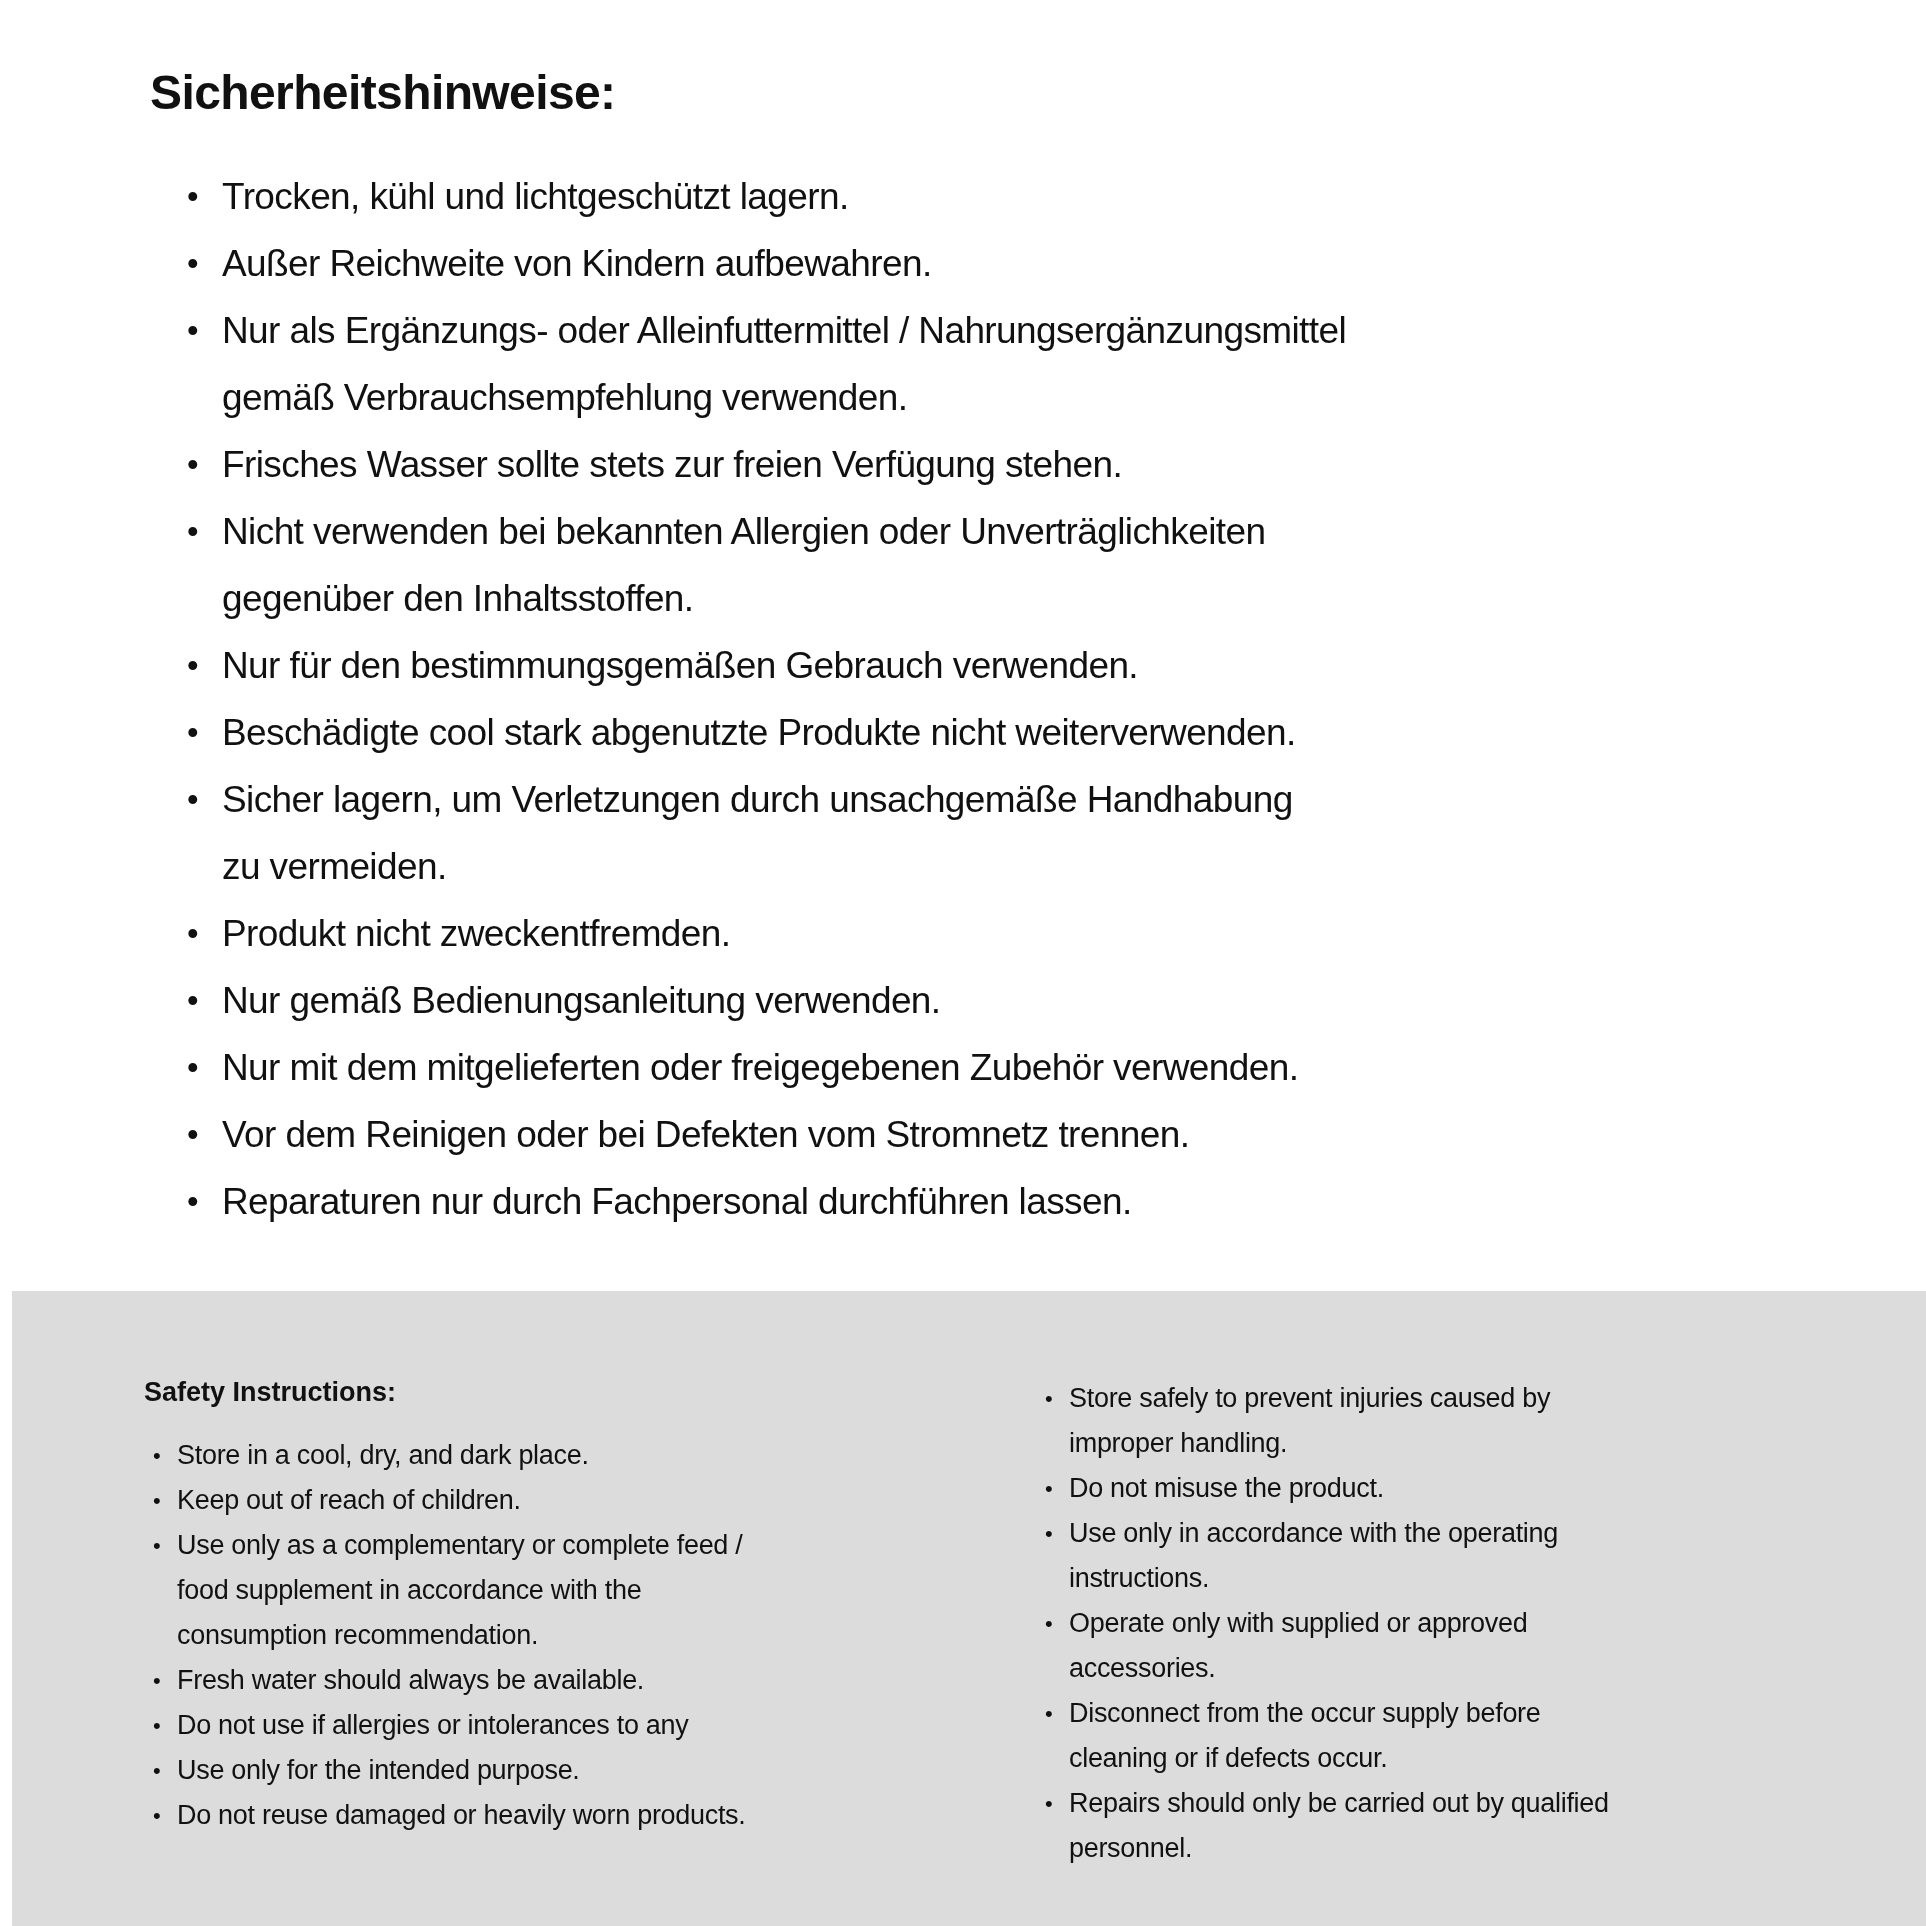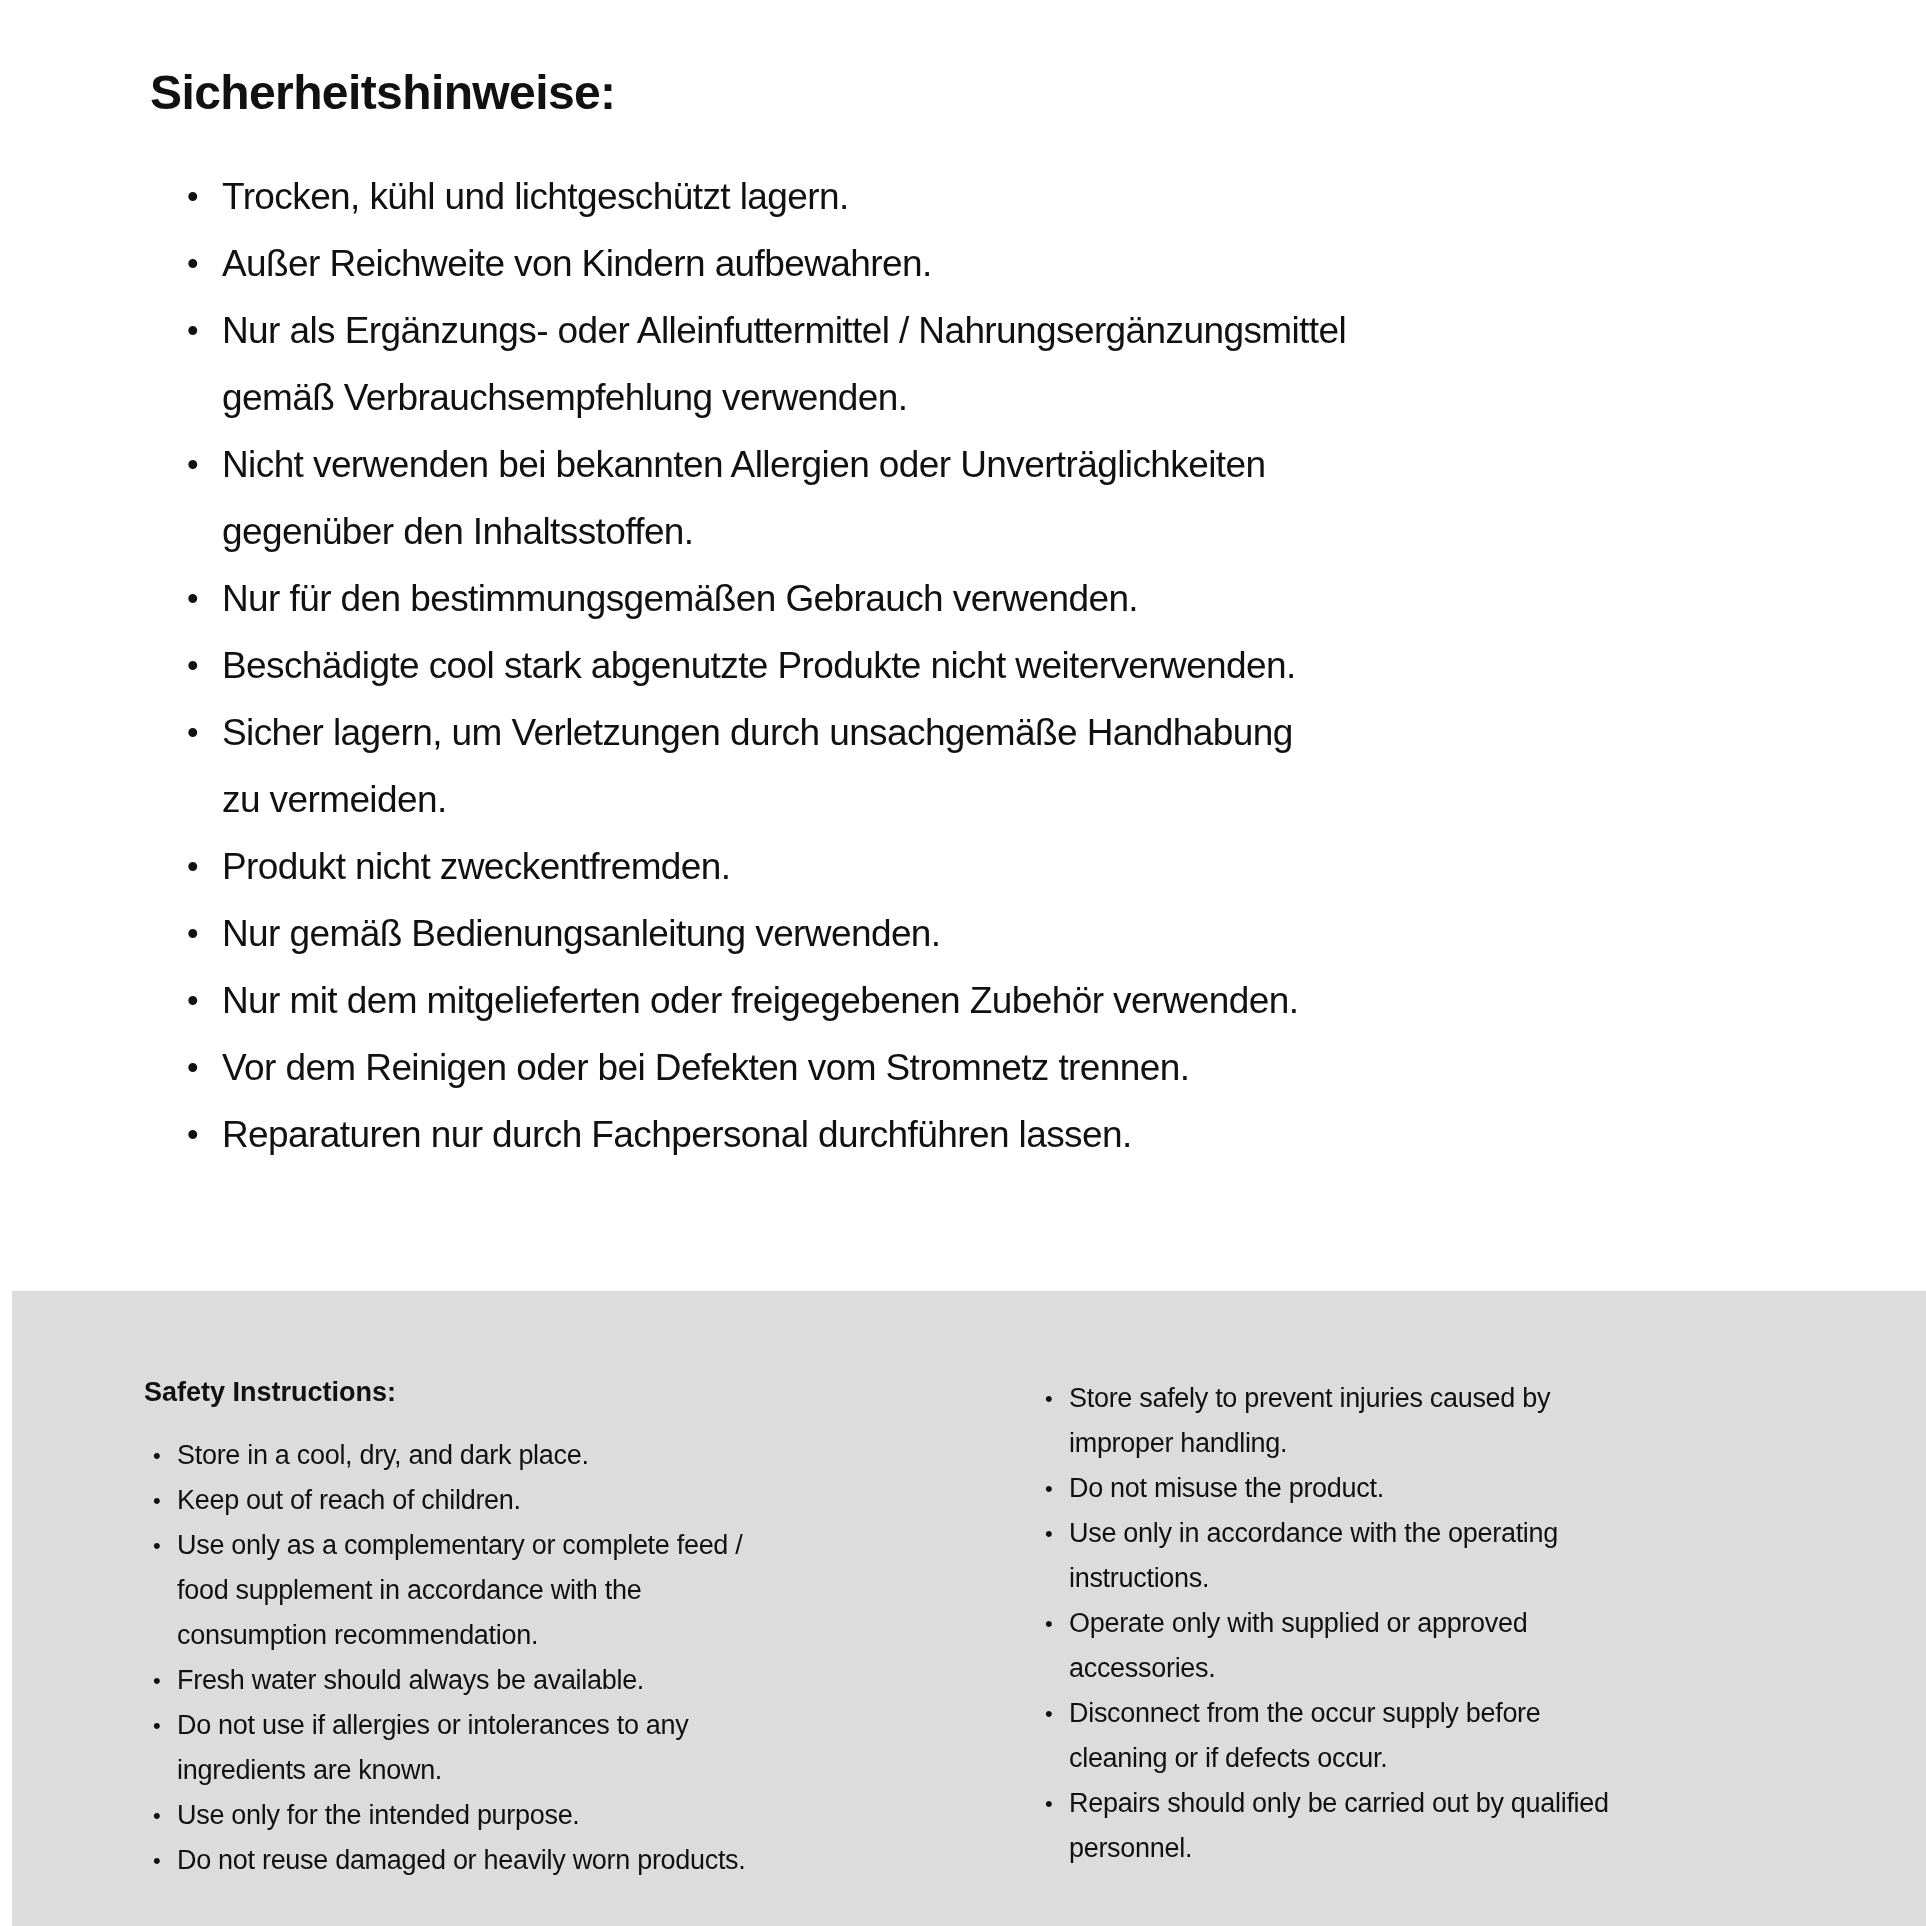--- a/index.html
+++ b/index.html
@@ -98,20 +98,23 @@
           <span class="line">Trocken, kühl und lichtgeschützt lagern.</span>
         </li>
         <li>
           <span class="line">Außer Reichweite von Kindern aufbewahren.</span>
         </li>
         <li>
           <span class="line">Nur als Ergänzungs- oder Alleinfuttermittel / Nahrungsergänzungsmittel</span>
           <span class="line">gemäß Verbrauchsempfehlung verwenden.</span>
         </li>
         <li>
+          <span class="line">Frisches Wasser sollte stets zur freien Verfügung stehen.</span>
+        </li>
+        <li>
           <span class="line">Nicht verwenden bei bekannten Allergien oder Unverträglichkeiten</span>
           <span class="line">gegenüber den Inhaltsstoffen.</span>
         </li>
         <li>
           <span class="line">Nur für den bestimmungsgemäßen Gebrauch verwenden.</span>
         </li>
         <li>
           <span class="line">Beschädigte cool stark abgenutzte Produkte nicht weiterverwenden.</span>
         </li>
         <li>
@@ -149,21 +152,20 @@
           <li>
             <span class="line">Use only as a complementary or complete feed /</span>
             <span class="line">food supplement in accordance with the</span>
             <span class="line">consumption recommendation.</span>
           </li>
           <li>
             <span class="line">Fresh water should always be available.</span>
           </li>
           <li>
             <span class="line">Do not use if allergies or intolerances to any</span>
-            <span class="line">ingredients are known.</span>
           </li>
           <li>
             <span class="line">Use only for the intended purpose.</span>
           </li>
           <li>
             <span class="line">Do not reuse damaged or heavily worn products.</span>
           </li>
         </ul>
     </div>
     <div class="en-col-right">

